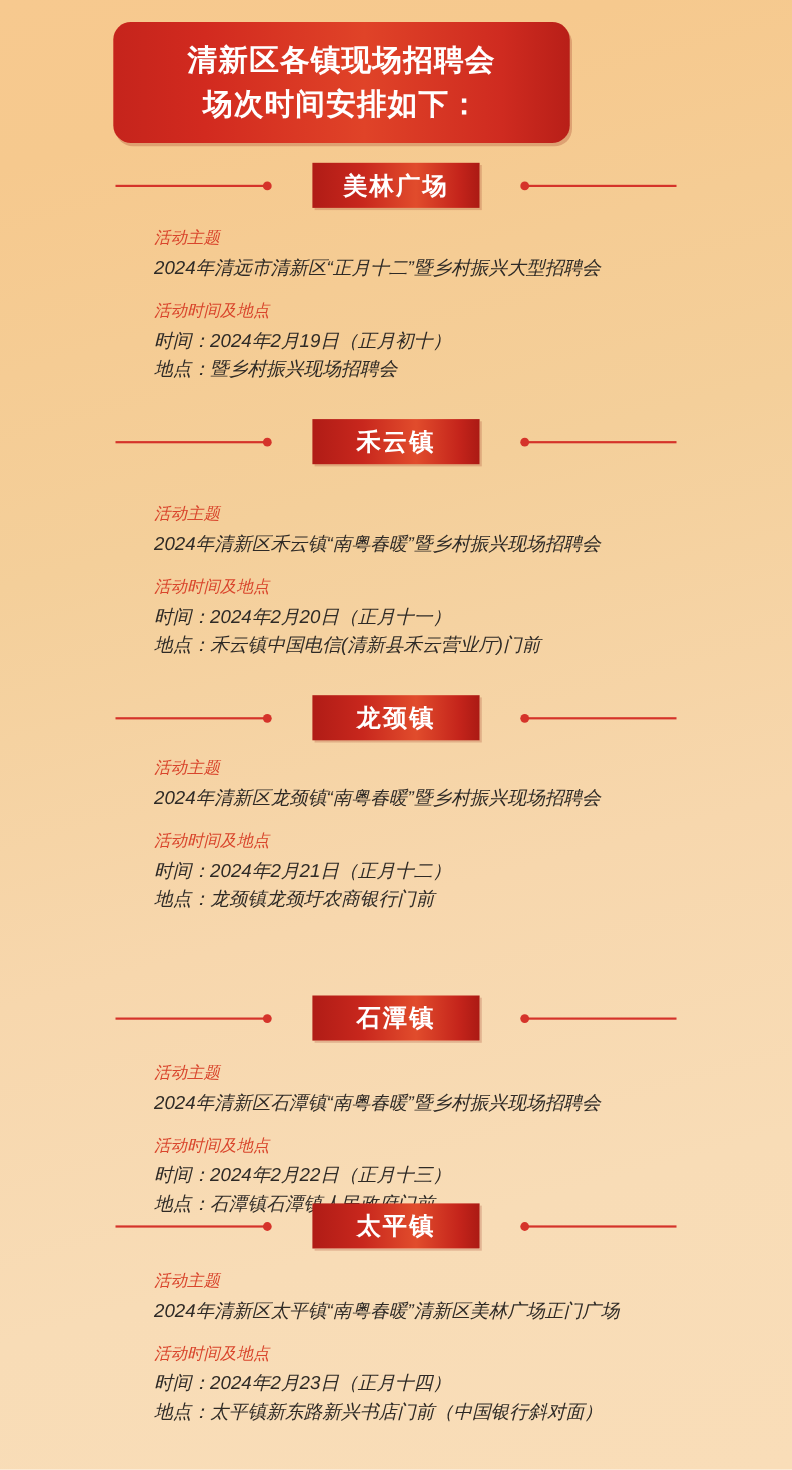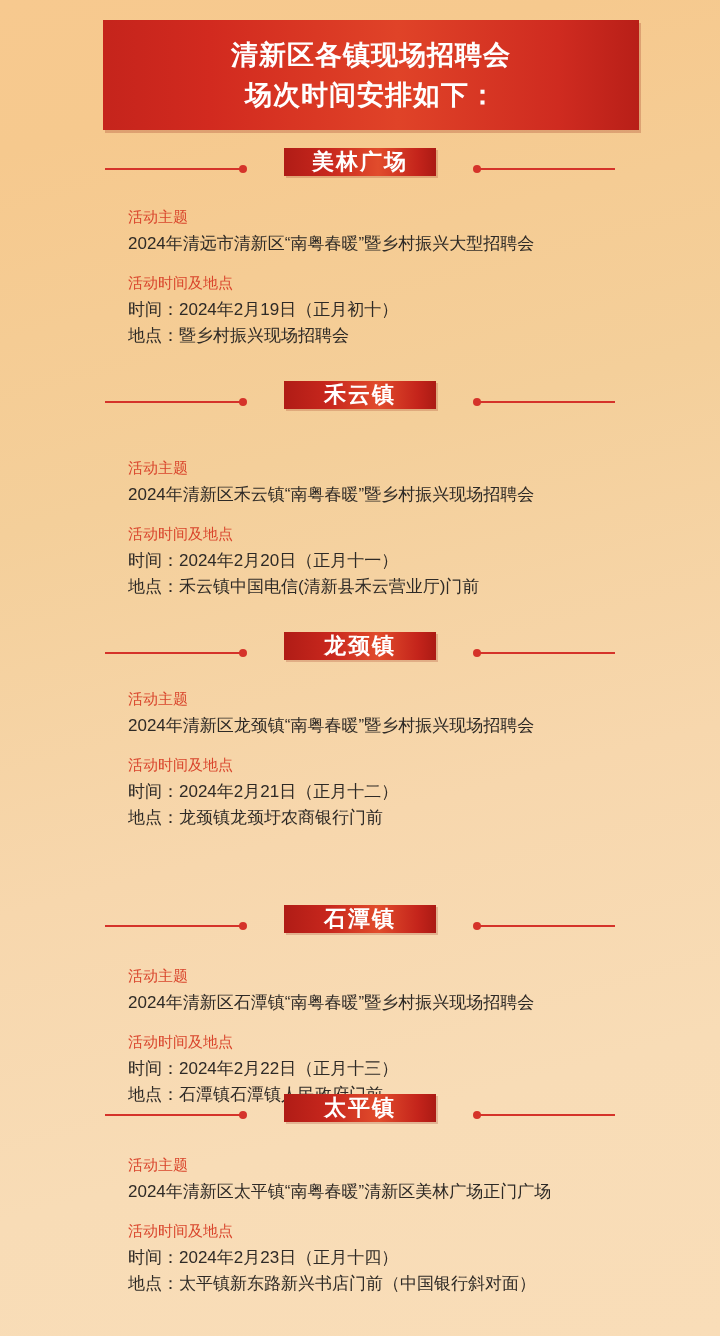--- a/index.html
+++ b/index.html
@@ -20,24 +20,25 @@
     width: 720px;
     height: 1336px;
     box-sizing: border-box;
   }
 
   
   .title-banner {
     position: absolute;
     left: 103px;
     top: 20px;
-    width: 536px;
+    width: 415px;
     height: 110px;
     background: linear-gradient(90deg, #c5241c 0%, #d22a1f 20%, #e04328 55%, #cf2b20 85%, #b81f18 100%);
     box-shadow: 2px 3px 0 rgba(150, 40, 25, 0.25);
+    border-radius: 16px;
   }
   .title-banner .title-inner {
     position: absolute;
     left: 0; right: 0; top: 50%;
     transform: translateY(-50%);
     text-align: center;
     color: #ffffff;
     font-size: 27px;
     font-weight: bold;
     line-height: 40px;
@@ -56,21 +57,21 @@
     position: relative;
     height: 42px;
   }
 
   .tag {
     position: absolute;
     left: 50%;
     transform: translateX(-50%);
     top: 0;
     min-width: 152px;
-    height: 28px;
+    height: 41px;
     background: linear-gradient(90deg, #b01c16 0%, #c8271d 30%, #e14c2c 62%, #c4241b 88%, #ab1a14 100%);
     color: #fff;
     font-size: 22px;
     font-weight: bold;
     letter-spacing: 2px;
     display: flex;
     align-items: center;
     justify-content: center;
     box-shadow: 2px 2px 0 rgba(150, 40, 25, 0.22);
   }
@@ -91,22 +92,23 @@
     height: 8px;
     border-radius: 50%;
     background: #d5332a;
   }
   .conn.left .dot { right: -2px; }
   .conn.right .dot { left: -2px; }
 
   
   .block {
     position: absolute;
-    left: 128px;
+    left: 140px;
     width: 520px;
+    font-style: italic;
   }
   .label {
     color: #d9452c;
     font-size: 15px;
     line-height: 22px;
     margin-bottom: 3px;
   }
   .value {
     color: #2e2a26;
     font-size: 17px;
@@ -131,21 +133,21 @@
       <div class="conn left">
           <span class="dot"></span>
         </div>
       <div class="conn right">
           <span class="dot"></span>
         </div>
       <div class="tag">美林广场</div>
     </div>
     <div class="block" style="top:58px;">
       <div class="label">活动主题</div>
-      <div class="value">2024年清远市清新区“南粤春暖”暨乡村振兴大型招聘会</div>
+      <div class="value">2024年清远市清新区“正月十二”暨乡村振兴大型招聘会</div>
       <div class="gap"></div>
       <div class="label">活动时间及地点</div>
       <div class="value">时间：2024年2月19日（正月初十）</div>
       <div class="value">地点：暨乡村振兴现场招聘会</div>
     </div>
   </div>
 
   <div class="section" style="top:381px;">
     <div class="section-head">
       <div class="conn left">

